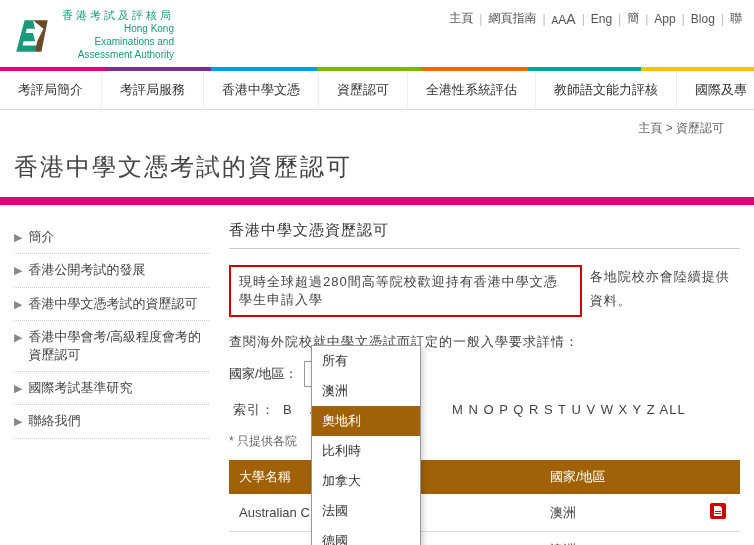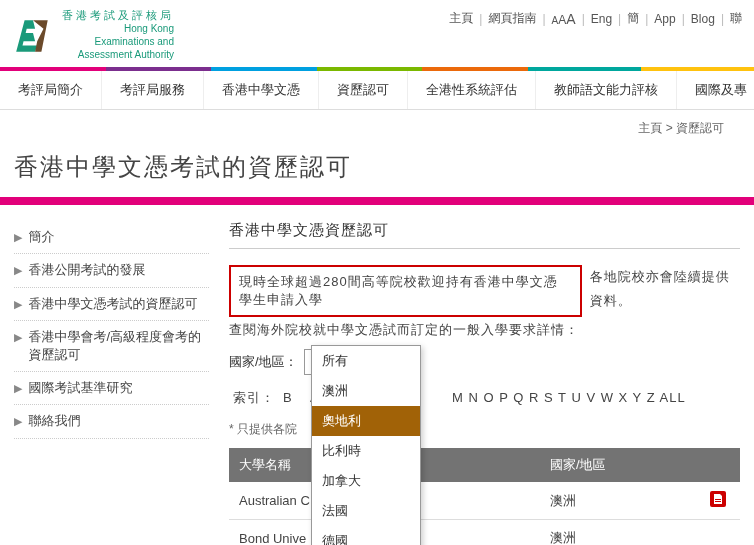--- a/index.html
+++ b/index.html
@@ -30,36 +30,36 @@
   .title-bar { height: 8px; background: #e2007a; margin: 0 0 16px 0; }
   
   
   .layout { display: flex; padding: 0 14px; gap: 20px; }
   .sidebar { width: 195px; flex: none; }
   .side-item { display: flex; align-items: flex-start; gap: 6px; padding: 7px 0; border-bottom: 1px dotted #ccc; font-size: 13px; color: #444; cursor: pointer; line-height: 1.4; }
   .side-item .chev { color: #888; font-size: 11px; margin-top: 2px; }
   
   .main { flex: 1; position: relative; }
   .section-title { font-size: 15px; color: #333; padding-bottom: 8px; border-bottom: 1px solid #ccc; margin-bottom: 16px; letter-spacing: 1px; }
-  .notice-row { display: flex; align-items: flex-start; gap: 8px; margin-bottom: 4px; }
+  .notice-row { display: flex; align-items: flex-start; gap: 8px; margin-bottom: 16px; }
   .red-box { border: 2px solid #c00; padding: 6px 8px; font-size: 13px; color: #444; letter-spacing: 1px; }
   .after-text { font-size: 13px; color: #444; line-height: 1.8; letter-spacing: 1px; }
   
   .filter-label { font-size: 13px; color: #444; margin-bottom: 10px; letter-spacing: 1px; }
   .filter-row { display: flex; align-items: center; gap: 6px; font-size: 13px; margin-bottom: 14px; }
   .select { border: 1px solid #999; padding: 3px 22px 3px 6px; font-size: 13px; background: #fff; position: relative; width: 100px; cursor: pointer; }
   .select .caret { position: absolute; right: 4px; top: 4px; font-size: 10px; }
   
   .index-row { font-size: 13px; color: #444; margin-bottom: 14px; letter-spacing: 1px; }
   .index-row span { margin: 16px 4px; cursor: pointer; }
   .note { font-size: 12px; color: #666; margin-bottom: 10px; }
   
   
   .tbl { width: 100%; border-collapse: collapse; }
-  .tbl thead th { background: #737373; color: #fff; font-weight: normal; text-align: left; padding: 8px 10px; font-size: 13px; }
+  .tbl thead th { background: #a16207; color: #fff; font-weight: normal; text-align: left; padding: 8px 10px; font-size: 13px; }
   .tbl thead th:last-child { width: 40px; }
   .tbl thead th:nth-child(2) { width: 160px; }
   .tbl tbody td { padding: 9px 10px; border-bottom: 1px solid #ddd; font-size: 13px; color: #444; }
   .pdf-icon { width: 16px; height: 16px; display: inline-block; }
   
   
   .dropdown { position: absolute; left: 82px; top: 124px; width: 110px; background: #fff; border: 1px solid #999; box-shadow: 2px 2px 6px rgba(0,0,0,0.2); z-index: 10; }
   .dd-opt { padding: 6px 10px; font-size: 13px; color: #333; cursor: pointer; }
   .dd-opt.sel { background: #a16207; color: #fff; }
 </style>

